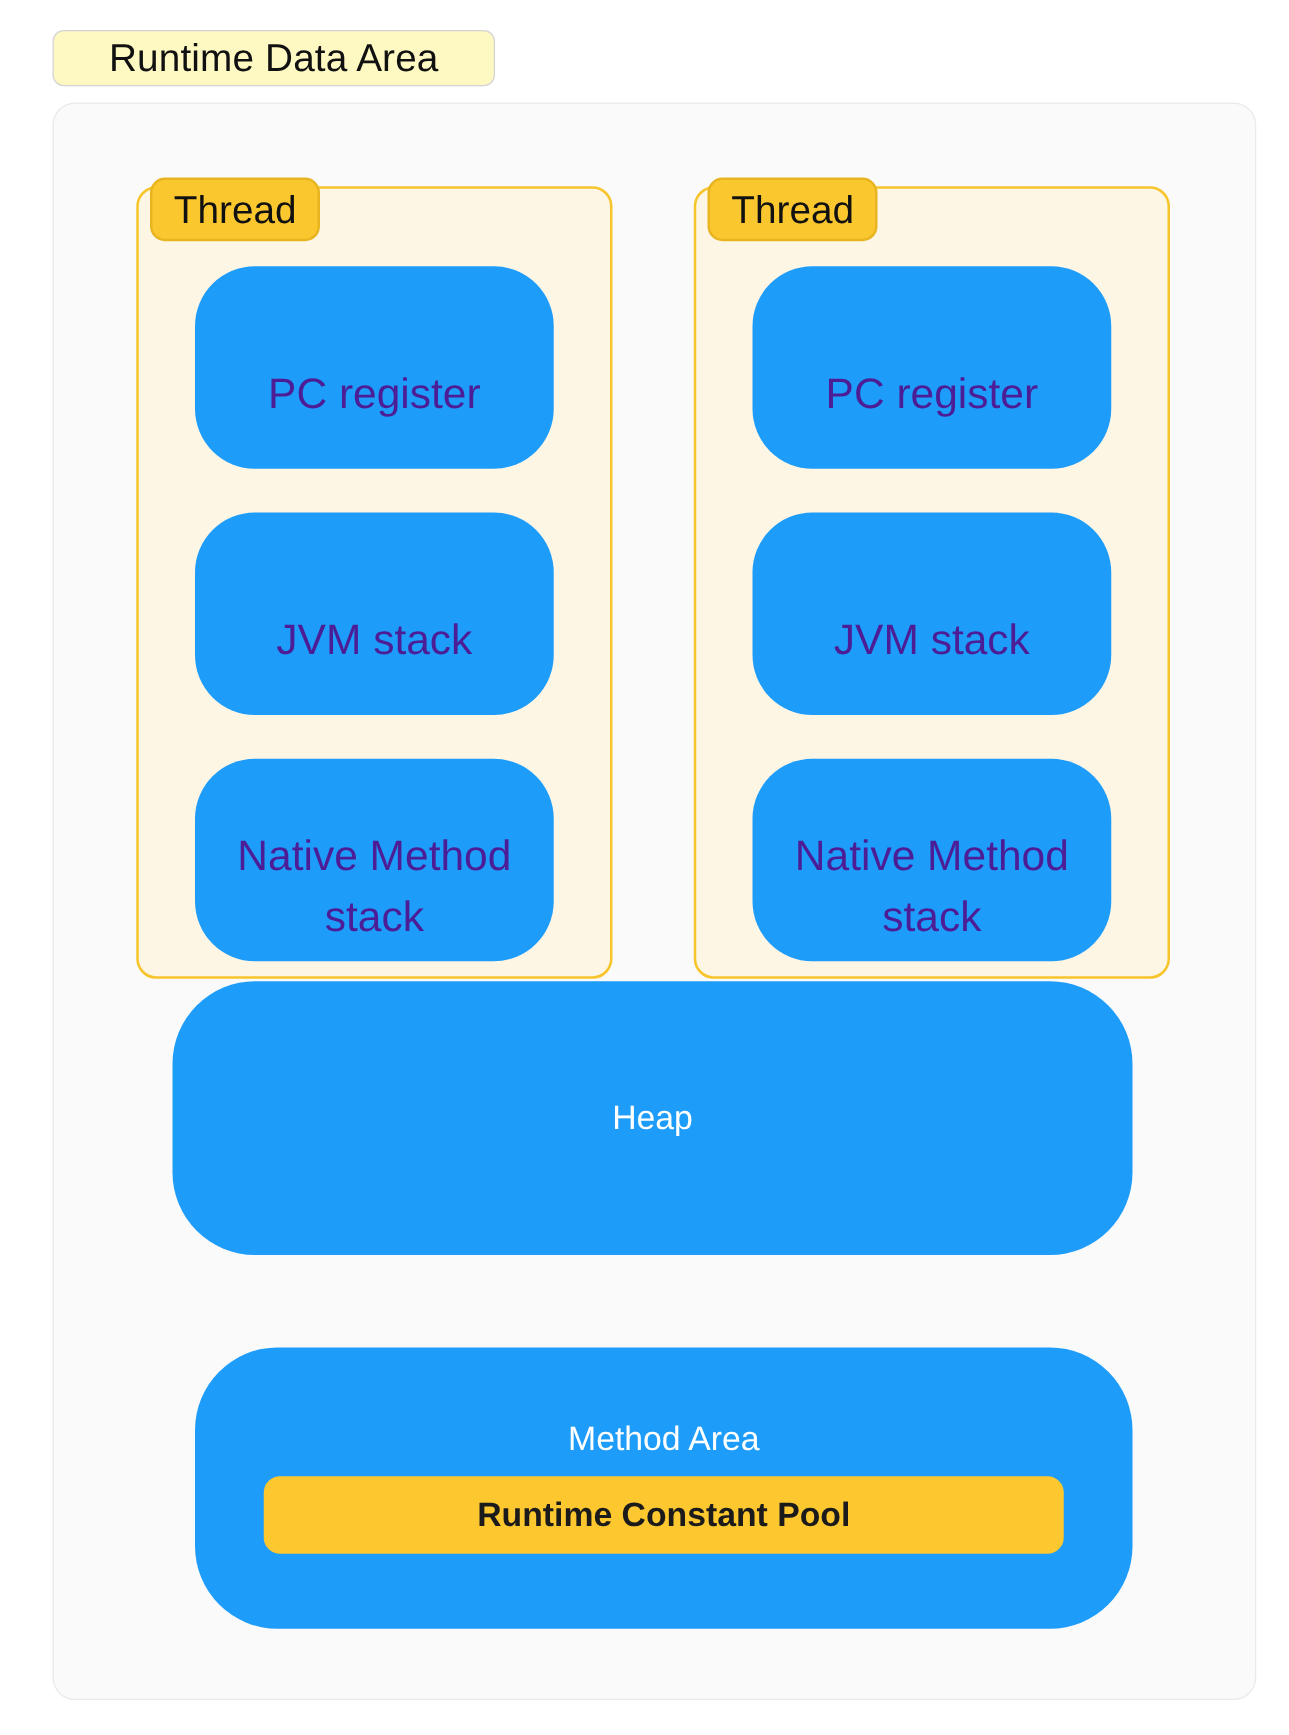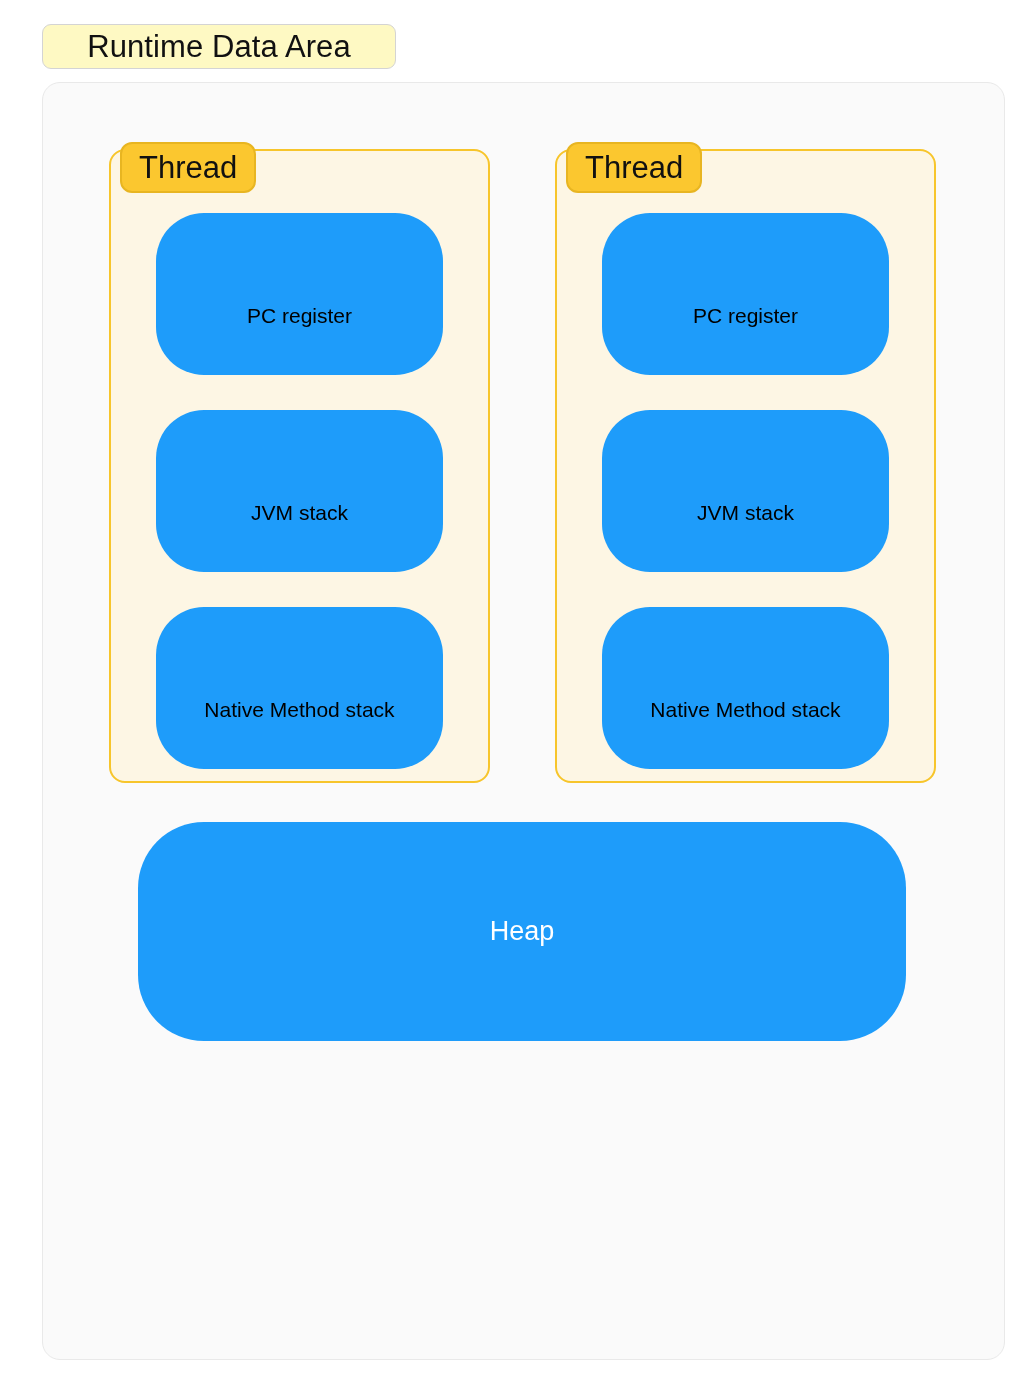--- a/index.html
+++ b/index.html
@@ -106,37 +106,37 @@
   .blue-box {
     background: #1e9cfa;
     border-radius: 48px;
     display: flex;
     align-items: center;
     justify-content: center;
     text-align: center;
     color: #ffffff;
   }
   .blue-box .label {
-    font-size: 21px;
+    font-size: 34px;
     line-height: 1.45;
-    color: #000000;
+    color: #4c1d95;
     padding: 0 14px;
     margin-top: 44px;
   }
 
   .thread-inner .blue-box {
     width: 287px;
     height: 162px;
   }
 
   
   .heap-box {
     position: absolute;
     left: 95px;          
-    top: 739px;          
+    top: 702px;          
     width: 768px;
     height: 219px;
     background: #1e9cfa;
     border-radius: 66px;
     display: flex;
     align-items: center;
     justify-content: center;
   }
   .heap-box .label {
     font-size: 27px;
@@ -227,15 +227,21 @@
           </div>
         </div>
       </div>
 
     </div>
 
     <div class="heap-box">
       <span class="label">Heap</span>
     </div>
 
+    <div class="method-area-box">
+      <span class="title-label">Method Area</span>
+      <div class="constant-pool">
+        <span class="label">Runtime Constant Pool</span>
+      </div>
+    </div>
 
   </div>
 </div>
 
 </body></html>

